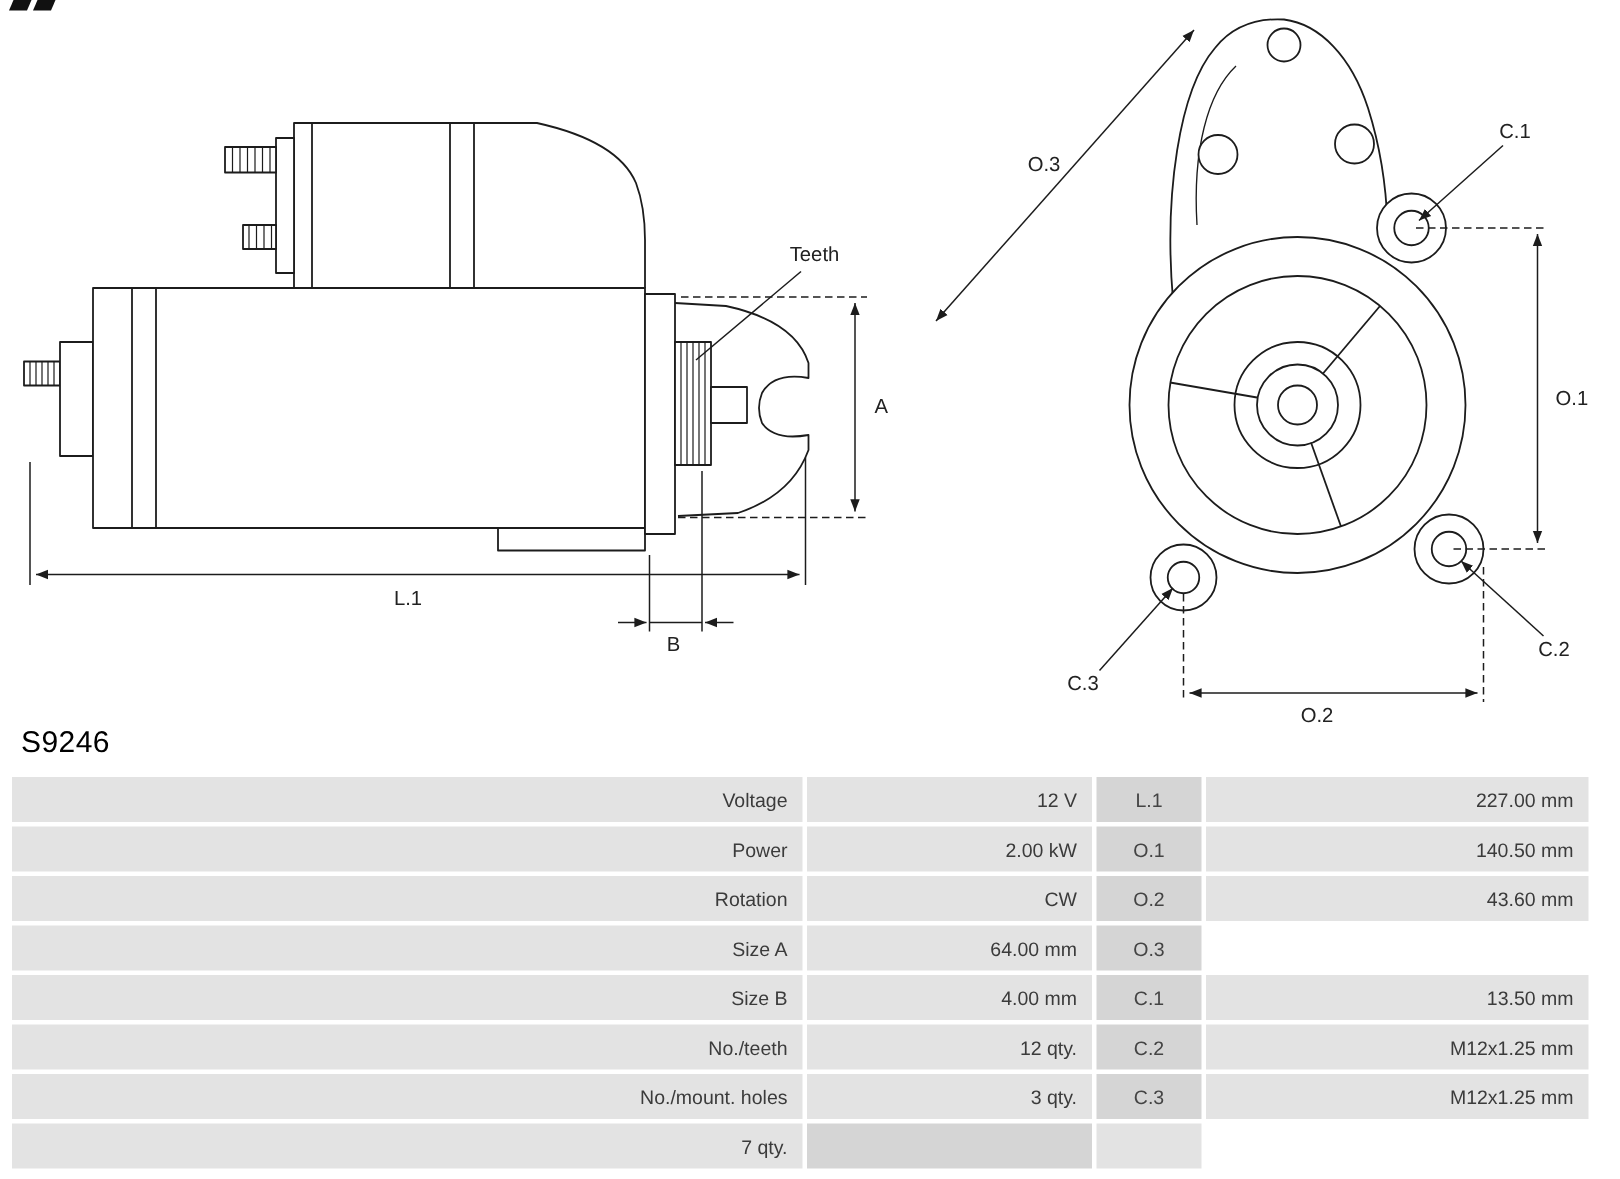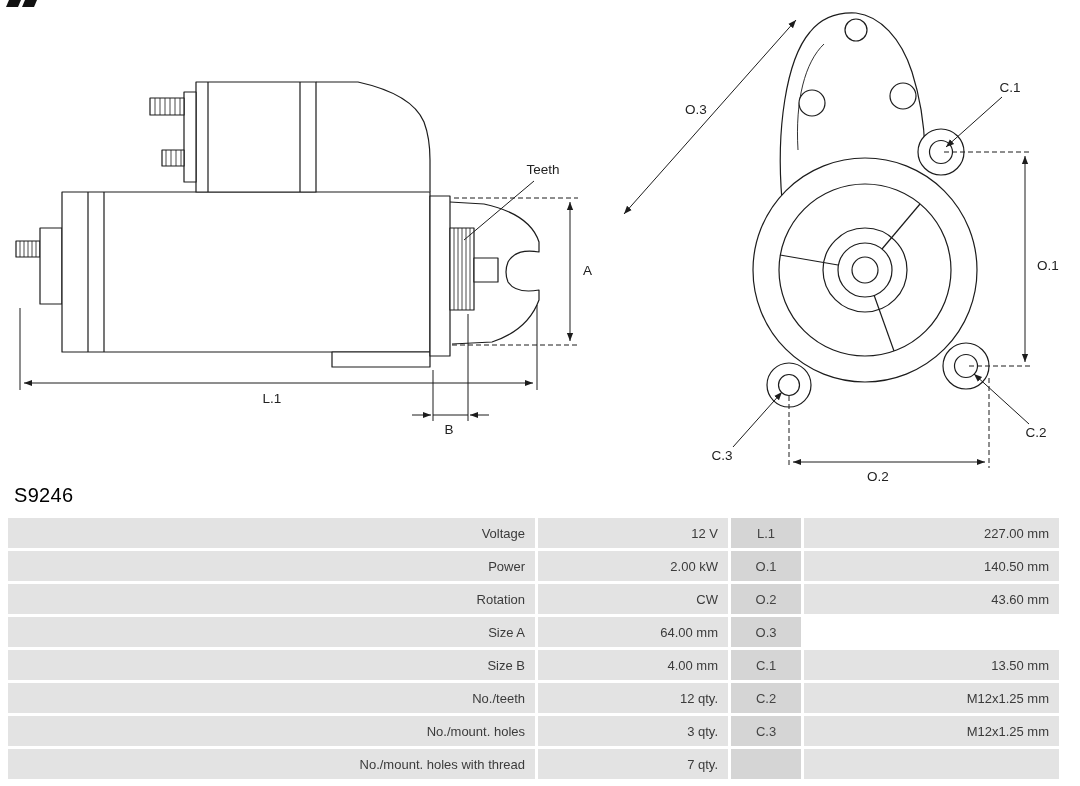--- a/index.html
+++ b/index.html
@@ -199,18 +199,17 @@
     <div class="cell c-dim">C.2</div>
     <div class="cell c-dimval">M12x1.25 mm</div>
   </div>
   <div class="spec-row">
     <div class="cell c-label">No./mount. holes</div>
     <div class="cell c-value">3 qty.</div>
     <div class="cell c-dim">C.3</div>
     <div class="cell c-dimval">M12x1.25 mm</div>
   </div>
   <div class="spec-row">
-    <div class="cell c-label">No./mount. holes with thread</div>
     <div class="cell c-value">7 qty.</div>
     <div class="cell c-dim"></div>
     <div class="cell c-dimval"></div>
   </div>
 </div>
 
 </body></html>

